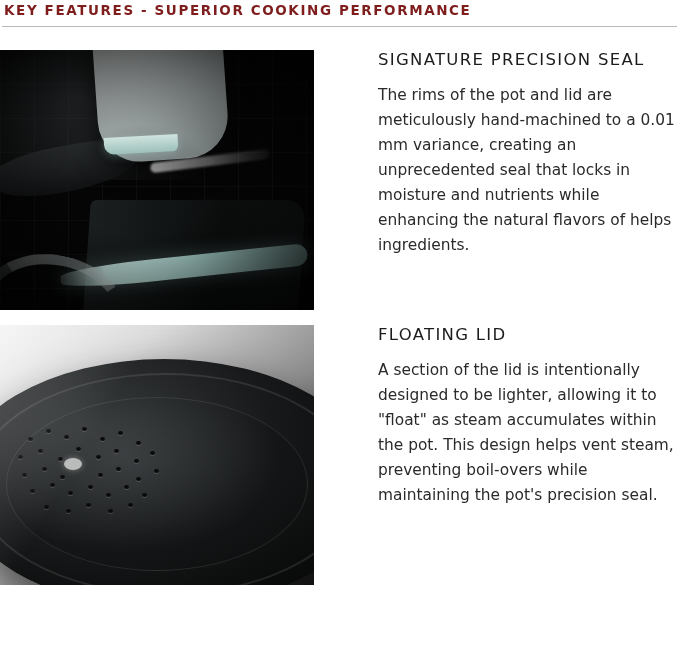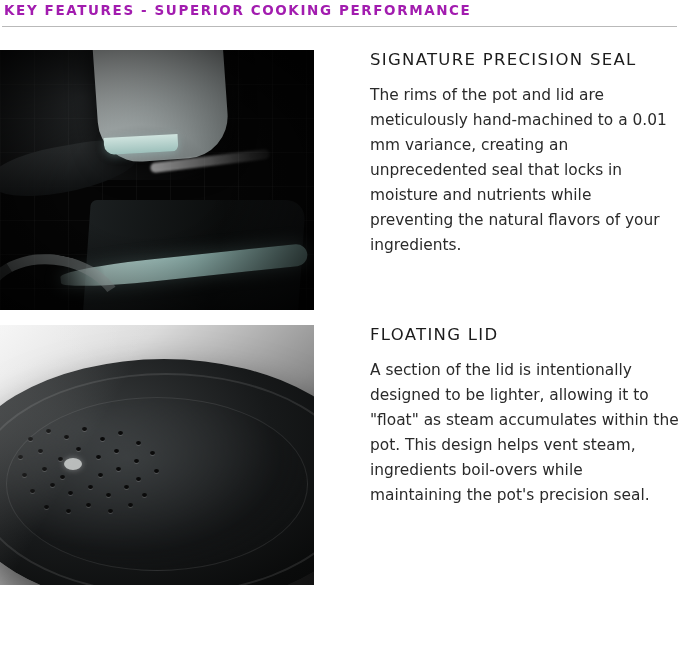--- a/index.html
+++ b/index.html
@@ -24,37 +24,37 @@
 
   
   .section-header {
     padding: 0 2px 0 2px;
     margin: 0;
   }
   .section-title {
     font-size: 13.5px;
     letter-spacing: 1.6px;
     font-weight: 600;
-    color: #a21caf;
+    color: #7f1d1d;
     margin: 0;
     padding: 2px 0 8px 2px;
     white-space: nowrap;
   }
   .header-rule {
     height: 1px;
     background: #b9b9b9;
     width: 100%;
     margin: 0 0 0 0;
   }
 
   
   .feature {
     display: flex;
     align-items: flex-start;
-    gap: 8px;
+    gap: 16px;
     padding: 0;
   }
   .feature-1 { margin-top: 23px; }
   .feature-2 { margin-top: 15px; }
 
   .feature-image {
     flex: 0 0 auto;
     width: 314px;
     height: 260px;
     position: relative;
@@ -274,21 +274,21 @@
       <div class="lid-shape"></div>
       <div class="highlight-streak"></div>
       <div class="lid-lip"></div>
       <div class="pot-body"></div>
       <div class="pot-rim"></div>
       <div class="rim-left-arc"></div>
       <div class="vignette"></div>
     </div>
     <div class="feature-text">
       <h2 class="feature-heading">SIGNATURE PRECISION SEAL</h2>
-      <p class="feature-body">The rims of the pot and lid are meticulously hand-machined to a 0.01 mm variance, creating an unprecedented seal that locks in moisture and nutrients while preventing the natural flavors of your ingredients.</p>
+      <p class="feature-body">The rims of the pot and lid are meticulously hand-machined to a 0.01 mm variance, creating an unprecedented seal that locks in moisture and nutrients while enhancing the natural flavors of helps ingredients.</p>
     </div>
   </div>
 
   <div class="feature feature-2">
     <div class="feature-image img-lid">
       <div class="lid-disc"></div>
       <div class="lid-ring-outer"></div>
       <div class="lid-ring-inner"></div>
       <div class="vent-dots">
         <i style="left:18px;  top:12px;"></i>
@@ -324,17 +324,17 @@
           <i style="left:56px;  top:84px;"></i>
         <i style="left:76px;  top:78px;"></i>
           <i style="left:98px;  top:84px;"></i>
         <i style="left:118px; top:78px;"></i>
       </div>
       <div class="lid-hub"></div>
       <div class="sheen"></div>
     </div>
     <div class="feature-text">
       <h2 class="feature-heading">FLOATING LID</h2>
-      <p class="feature-body">A section of the lid is intentionally designed to be lighter, allowing it to "float" as steam accumulates within the pot. This design helps vent steam, ingredients boil-overs while maintaining the pot's precision seal.</p>
+      <p class="feature-body">A section of the lid is intentionally designed to be lighter, allowing it to "float" as steam accumulates within the pot. This design helps vent steam, preventing boil-overs while maintaining the pot's precision seal.</p>
     </div>
   </div>
 
 </div>
 
 </body></html>

